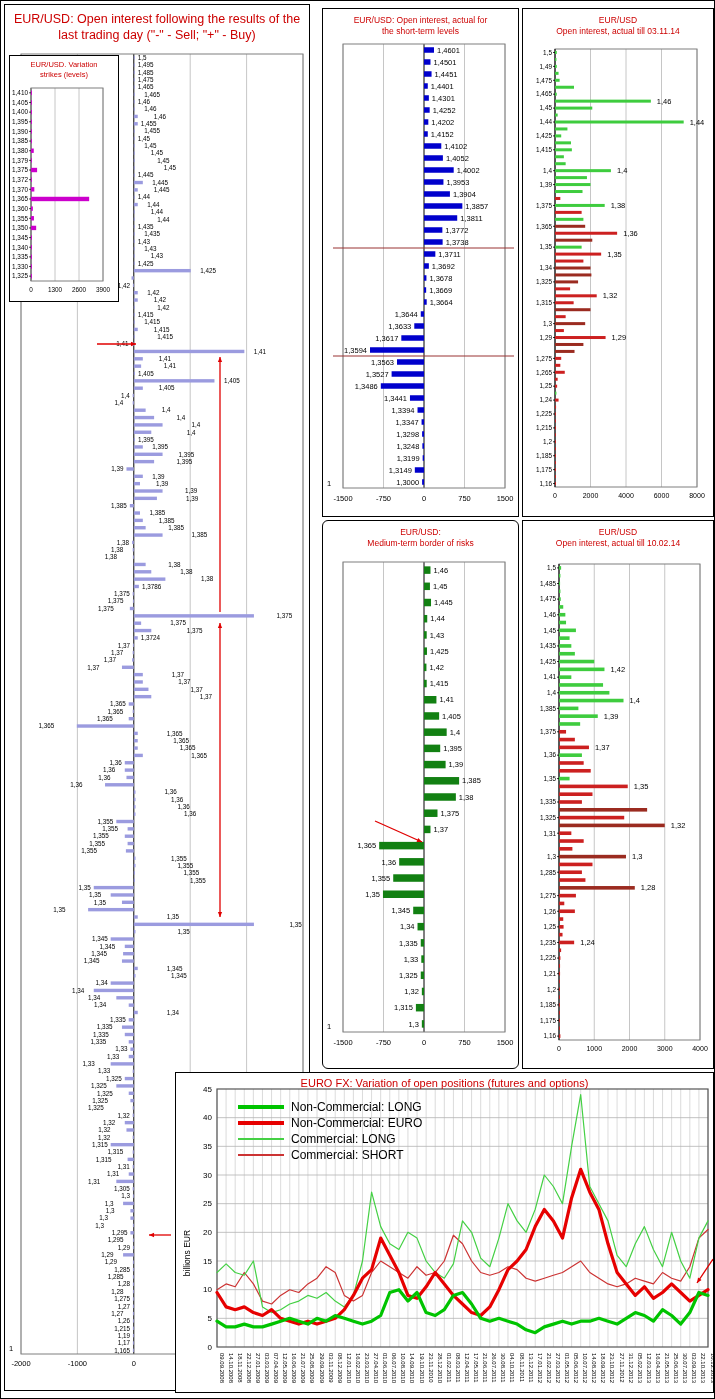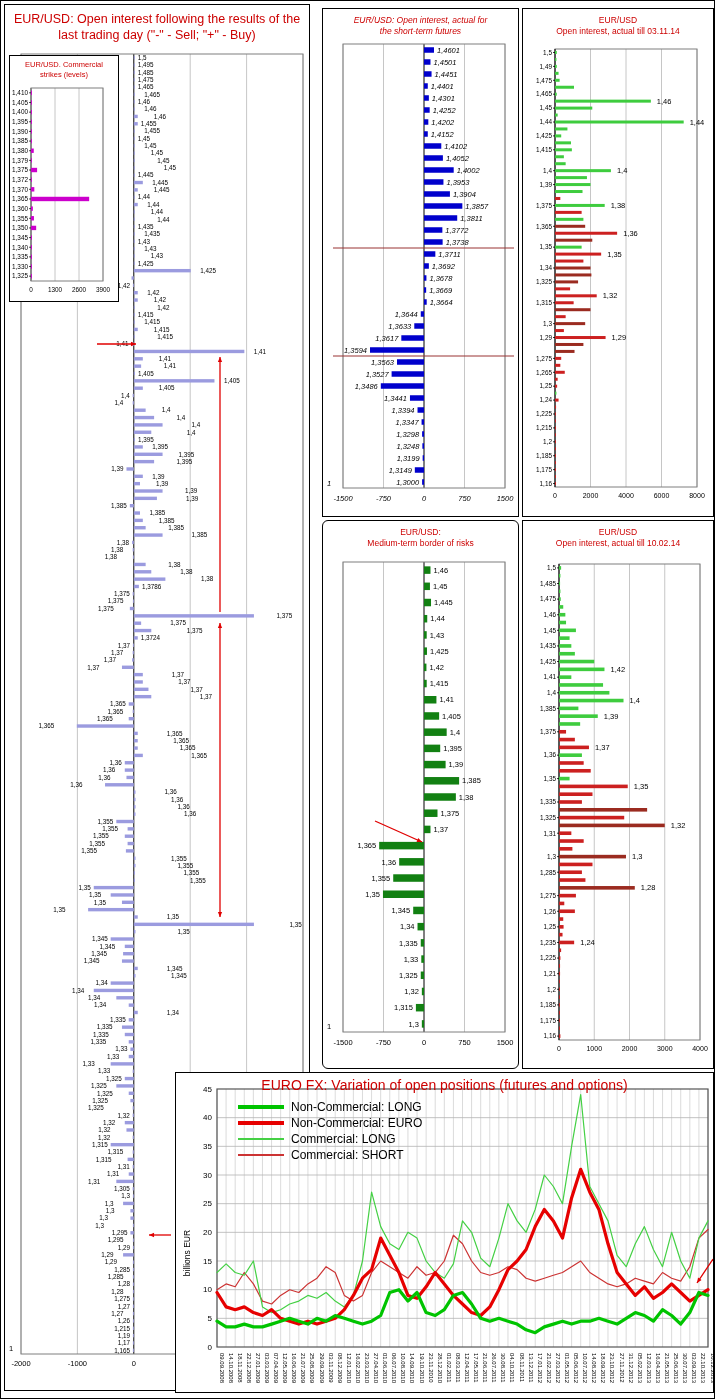--- a/index.html
+++ b/index.html
@@ -4,21 +4,21 @@
 <style>
   html,body{margin:0;padding:0;background:#fff;}
   #root{position:relative;width:715px;height:1399px;background:#fff;border:1px solid #000;
         box-sizing:border-box;font-family:"Liberation Sans",sans-serif;overflow:hidden;padding-left:28px;}
   .panel{position:absolute;background:#fff;border:1px solid #000;box-sizing:border-box;}
   svg.chart{position:absolute;left:0;top:0;}
   svg text{font-family:"Liberation Sans",sans-serif;fill:#000;}
   .ptitle{position:absolute;left:0;right:0;text-align:center;color:#cc0000;z-index:5;}
   .t-big{top:6px;font-size:12.5px;line-height:1.3;}
   .t-small{top:6px;font-size:8.5px;line-height:1.3;}
-  .t-fx{top:4px;font-size:14px;}
+  .t-fx{top:4px;font-size:11px;}
   #panel-inset{position:absolute;left:4px;top:50px;width:110px;height:247px;background:#fff;
                border:1px solid #000;box-sizing:border-box;z-index:4;}
   #panel-inset .ptitle{top:4px;font-size:7.5px;line-height:1.3;}
   #fx-ylabel{position:absolute;left:-48px;top:174px;width:120px;height:12px;font-size:8.5px;
              text-align:center;transform:rotate(-90deg);color:#000;z-index:6;}
   #fx-legend{position:absolute;left:62px;top:26px;z-index:6;}
   .lg-row{display:flex;align-items:center;height:16px;}
   .lg-line{display:inline-block;width:46px;margin-right:7px;}
   .lg-label{font-size:12px;color:#000;white-space:nowrap;}
 </style>
@@ -400,21 +400,21 @@
         <polygon points="131,339 125.93416453298413,341.14180088269757 125.93416453298413,336.85819911730243" fill="#e00000"></polygon>
         <line x1="215" y1="607" x2="215" y2="352" stroke="#e00000" stroke-width="1.3"></line>
         <polygon points="215,352 217.14180088269757,357.06583546701586 212.85819911730243,357.06583546701586" fill="#e00000"></polygon>
         <line x1="215" y1="618" x2="215" y2="912" stroke="#e00000" stroke-width="1.3"></line>
         <polygon points="215,912 212.85819911730243,906.9341645329841 217.14180088269757,906.9341645329841" fill="#e00000"></polygon>
         <polygon points="215,618 217.14180088269757,623.0658354670159 212.85819911730243,623.0658354670159" fill="#e00000"></polygon>
         <line x1="166" y1="1230" x2="144" y2="1230" stroke="#e00000" stroke-width="1.3"></line>
         <polygon points="144,1230 149.06583546701586,1227.8581991173023 149.06583546701586,1232.1418008826977" fill="#e00000"></polygon>
       </svg>
     <div id="panel-inset">
-      <div class="ptitle"><span>EUR/USD. Commercial</span><br>
+      <div class="ptitle"><span>EUR/USD. Variation</span><br>
         <span>strikes (levels)</span></div>
       <svg id="svg-inset" class="chart" width="108" height="245">
           <line x1="21" y1="32" x2="21" y2="225" stroke="#000" stroke-width="0.8"></line>
           <line x1="45" y1="32" x2="45" y2="225" stroke="#b8b8b8" stroke-width="0.8"></line>
           <line x1="69" y1="32" x2="69" y2="225" stroke="#b8b8b8" stroke-width="0.8"></line>
           <line x1="93" y1="32" x2="93" y2="225" stroke="#b8b8b8" stroke-width="0.8"></line>
           <rect x="21" y="32" width="72" height="193" fill="none" stroke="#7f7f7f" stroke-width="1"></rect>
           <text x="18" y="39.125" font-size="6.4" text-anchor="end">1,410</text>
           <line x1="19" y1="36.825" x2="21" y2="36.825" stroke="#000" stroke-width="0.7"></line>
           <rect x="21" y="34.625" width="0.9" height="4.4" fill="#cc00cc"></rect>
@@ -476,23 +476,23 @@
           <line x1="19" y1="220.17499999999998" x2="21" y2="220.17499999999998" stroke="#000" stroke-width="0.7"></line>
           <rect x="21" y="217.975" width="0.9" height="4.4" fill="#cc00cc"></rect>
           <text x="21" y="236" font-size="6.4" text-anchor="middle">0</text>
           <text x="45" y="236" font-size="6.4" text-anchor="middle">1300</text>
           <text x="69" y="236" font-size="6.4" text-anchor="middle">2600</text>
           <text x="93" y="236" font-size="6.4" text-anchor="middle">3900</text>
         </svg>
     </div>
   </div>
 
-  <div id="panel-short" class="panel" style="left:321px;top:7px;width:197px;height:509px;font-style:italic;">
+  <div id="panel-short" class="panel" style="left:321px;top:7px;width:197px;height:509px;">
     <div class="ptitle t-small"><span>EUR/USD: Open interest, actual for</span><br>
-      <span>the short-term futures</span></div>
+      <span>the short-term levels</span></div>
     <svg id="svg-short" class="chart" width="195" height="507">
         <line x1="20" y1="35" x2="20" y2="479" stroke="#b8b8b8" stroke-width="0.8"></line>
         <line x1="60.5" y1="35" x2="60.5" y2="479" stroke="#b8b8b8" stroke-width="0.8"></line>
         <line x1="101" y1="35" x2="101" y2="479" stroke="#000" stroke-width="1"></line>
         <line x1="141.5" y1="35" x2="141.5" y2="479" stroke="#b8b8b8" stroke-width="0.8"></line>
         <line x1="182" y1="35" x2="182" y2="479" stroke="#b8b8b8" stroke-width="0.8"></line>
         <rect x="20" y="35" width="162" height="444" fill="none" stroke="#7f7f7f" stroke-width="1"></rect>
         <rect x="101" y="38.25" width="9.99" height="5.5" fill="#0000cc"></rect>
         <text x="113.99" y="43.7" font-size="7.5">1,4601</text>
         <rect x="101" y="50.25" width="6.4799999999999995" height="5.5" fill="#0000cc"></rect>

